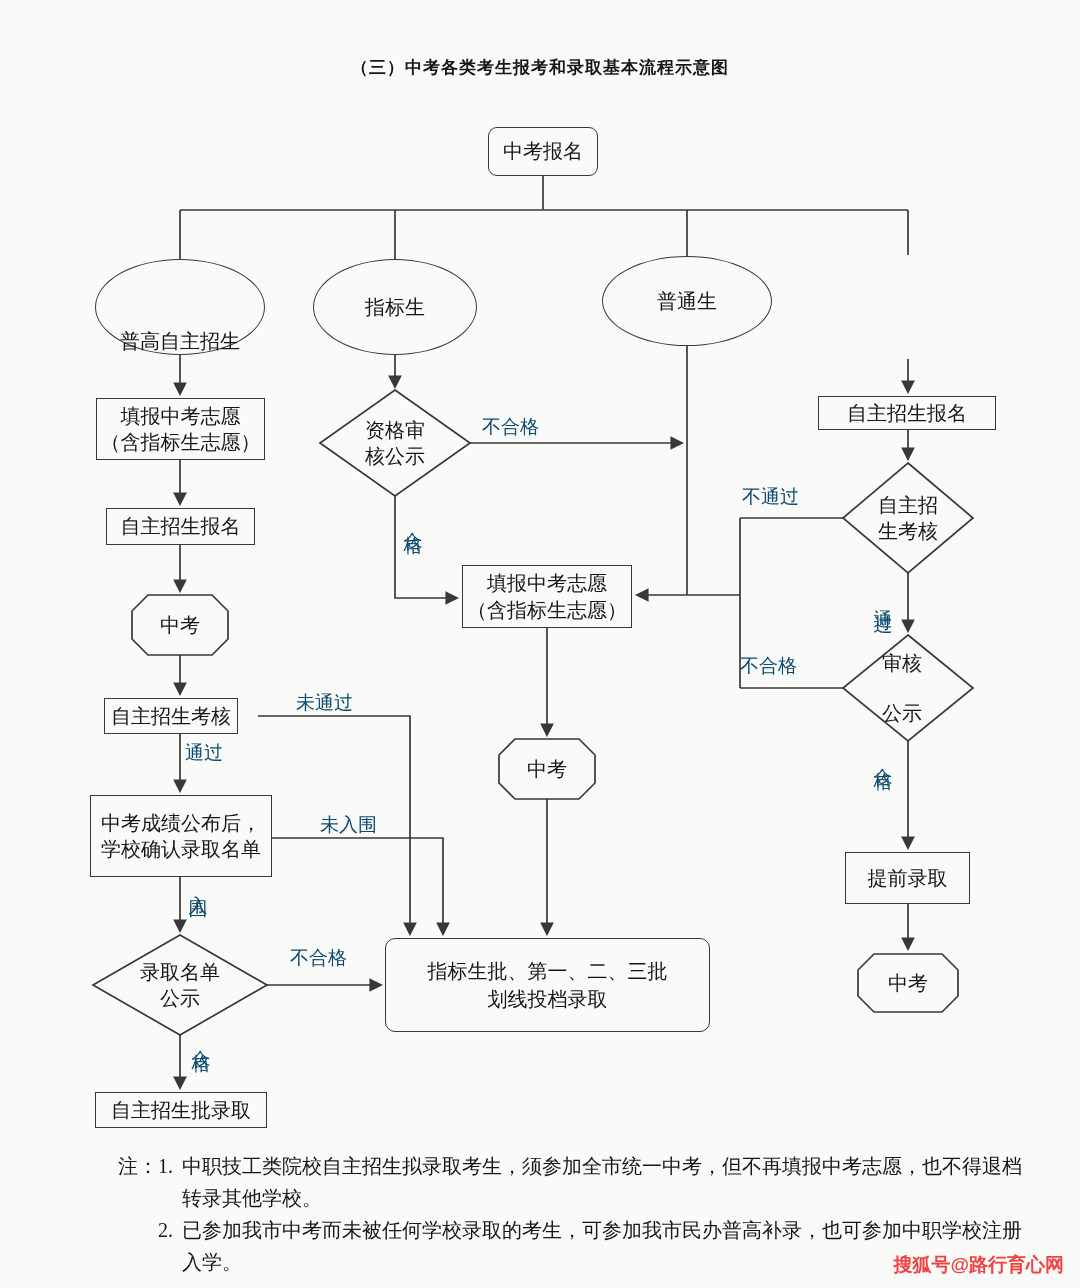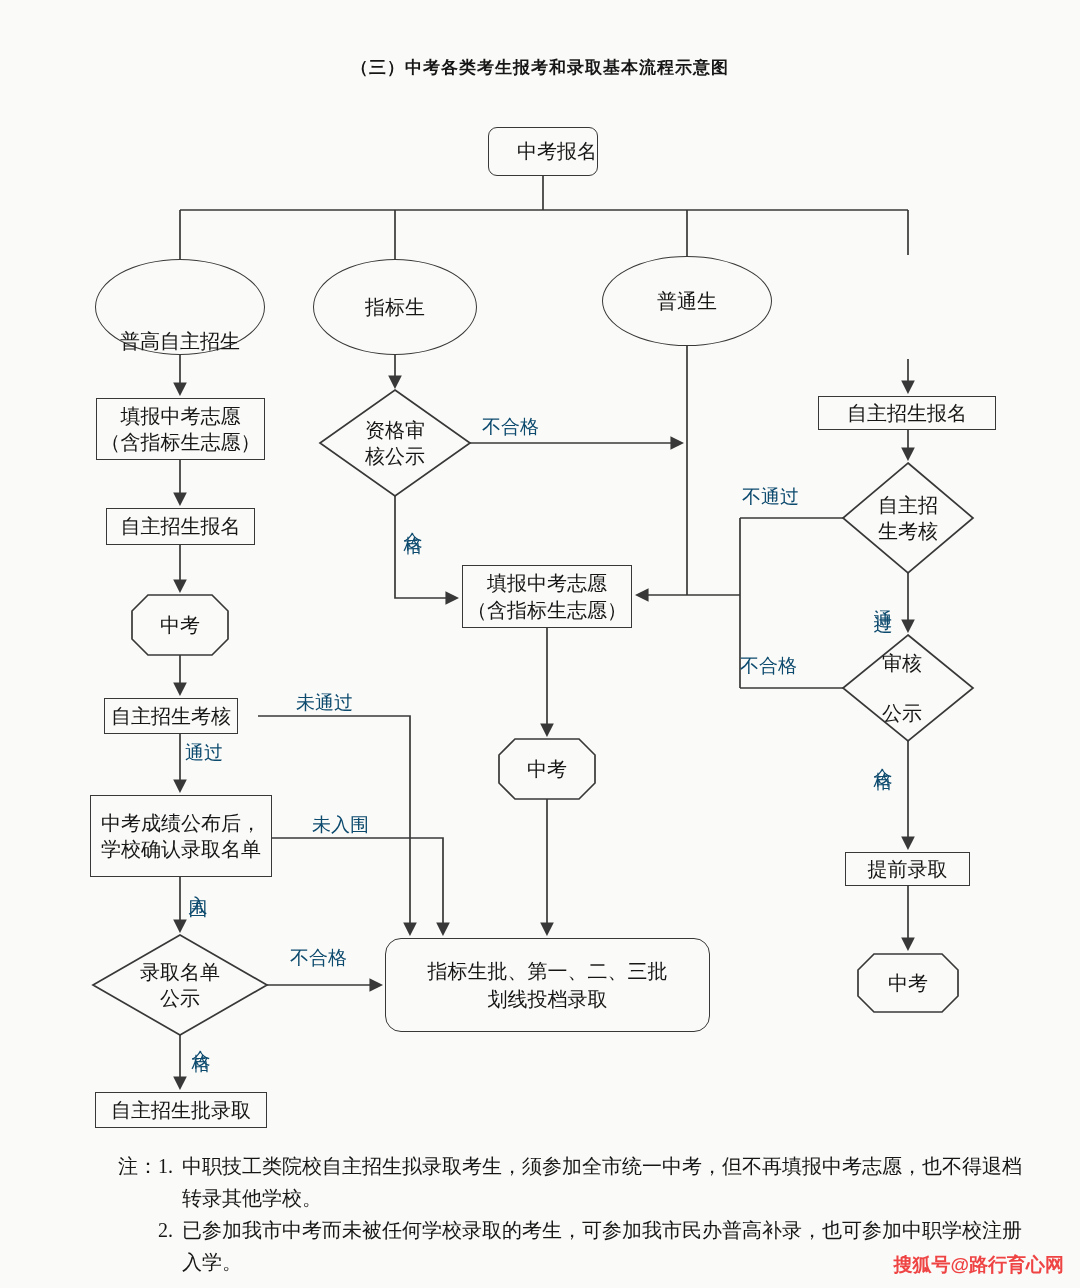--- a/index.html
+++ b/index.html
@@ -20,21 +20,21 @@
   .lines { position:absolute; top:0; left:0; }
   .node {
     position:absolute; display:flex; flex-direction:column;
     align-items:center; justify-content:center; text-align:center;
     font-size:20px; line-height:1.32; background:#fafaf8;
   }
   .rect   { border:1.6px solid #383838; }
   .rounded{ border-radius:9px; }
   .ellipse{ border:1.6px solid #383838; border-radius:50%; }
   .plain  { background:transparent; }  
-  .final-box { border:1.6px solid #383838; border-radius:16px; row-gap:2px; }
+  .final-box { border:1.6px solid #383838; border-radius:10px; row-gap:2px; }
   .elabel {
     position:absolute; font-size:19px; line-height:1.1; color:#0c4a6e;
     white-space:nowrap;
   }
   .vlabel {
     writing-mode:vertical-rl; text-orientation:upright;
     letter-spacing:5px; white-space:normal;
   }
   .notes {
     position:absolute; left:118px; top:1150px; width:916px;
@@ -104,21 +104,21 @@
       <polygon points="180,935 267,985 180,1035 93,985"></polygon>
       <polygon points="395,390 470,443 395,496 320,443"></polygon>
       <polygon points="908,463 973,518 908,573 843,518"></polygon>
       <polygon points="908,635 973,688 908,741 843,688"></polygon>
       <polygon points="148,595 212,595 228,611 228,639 212,655 148,655 132,639 132,611"></polygon>
       <polygon points="515,739 579,739 595,755 595,783 579,799 515,799 499,783 499,755"></polygon>
       <polygon points="874,954 942,954 958,970 958,996 942,1012 874,1012 858,996 858,970"></polygon>
     </g>
   </svg>
 
-  <div class="node rect rounded" style="left:488px; top:127px; width:110px; height:49px;align-items:flex-end;">
+  <div class="node rect rounded" style="left:488px; top:127px; width:110px; height:49px;">
     <span>中考报名</span>
   </div>
 
   <div class="node ellipse" style="left:95px; top:259px; width:170px; height:96px;justify-content:flex-end;">
     <span>普高自主招生</span>
   </div>
   <div class="node ellipse" style="left:313px; top:259px; width:164px; height:96px;">
     <span>指标生</span>
   </div>
   <div class="node ellipse" style="left:602px; top:256px; width:170px; height:90px;">
@@ -170,32 +170,32 @@
     <span>自主招生报名</span>
   </div>
   <div class="node plain" style="left:848px; top:470px; width:120px; height:96px;">
     <span>自主招</span>
     <span>生考核</span>
   </div>
   <div class="node plain" style="left:842px; top:640px; width:120px; height:96px;gap:24px;">
     <span>审核</span>
     <span>公示</span>
   </div>
-  <div class="node rect" style="left:845px; top:852px; width:125px; height:34px;">
+  <div class="node rect" style="left:845px; top:852px; width:125px; height:52px;">
     <span>提前录取</span>
   </div>
   <div class="node plain" style="left:858px; top:954px; width:100px; height:58px;">
     <span>中考</span>
   </div>
 
   <span class="elabel" style="left:482px; top:417px;">不合格</span>
   <span class="elabel vlabel" style="left:402px; top:516px;">合格</span>
   <span class="elabel" style="left:296px; top:693px;">未通过</span>
   <span class="elabel" style="left:185px; top:743px;">通过</span>
-  <span class="elabel" style="left:312px; top:815px;">未入围</span>
+  <span class="elabel" style="left:320px; top:815px;">未入围</span>
   <span class="elabel vlabel" style="left:187px; top:880px;">入围</span>
   <span class="elabel" style="left:290px; top:948px;">不合格</span>
   <span class="elabel vlabel" style="left:190px; top:1034px;">合格</span>
   <span class="elabel" style="left:742px; top:487px;">不通过</span>
   <span class="elabel vlabel" style="left:872px; top:594px;">通过</span>
   <span class="elabel" style="left:740px; top:656px;">不合格</span>
   <span class="elabel vlabel" style="left:872px; top:752px;">合格</span>
 
   <div class="notes">
     <div class="note-row">

